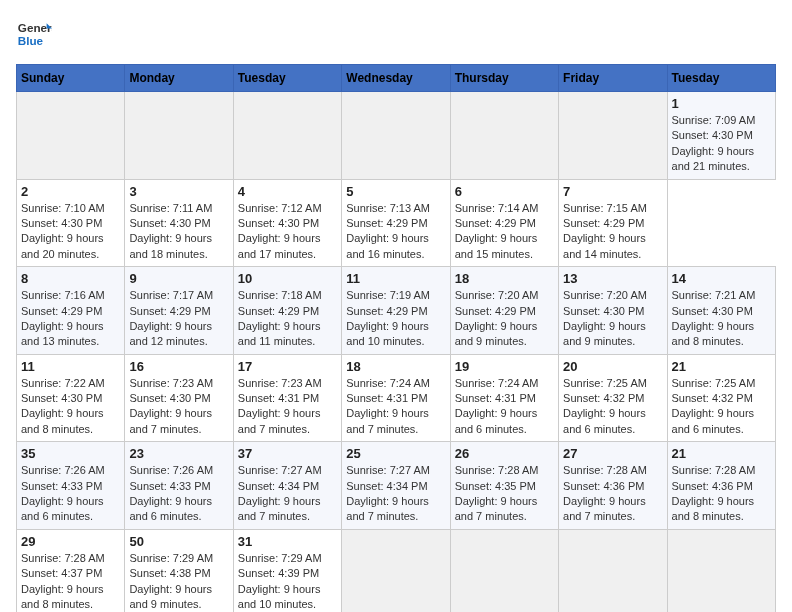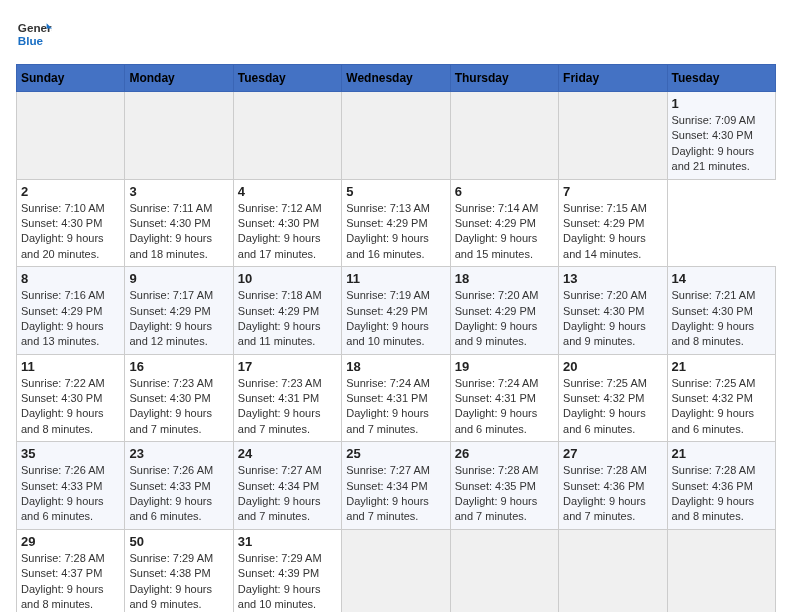--- a/index.html
+++ b/index.html
@@ -211,21 +211,21 @@
       <tr>
         <td>
           <span class="day-number">35</span>
           <div class="day-info">Sunrise: 7:26 AM<br>Sunset: 4:33 PM<br>Daylight: 9 hours and 6 minutes.</div>
         </td>
         <td>
           <span class="day-number">23</span>
           <div class="day-info">Sunrise: 7:26 AM<br>Sunset: 4:33 PM<br>Daylight: 9 hours and 6 minutes.</div>
         </td>
         <td>
-          <span class="day-number">24</span>
+          <span class="day-number">37</span>
           <div class="day-info">Sunrise: 7:27 AM<br>Sunset: 4:34 PM<br>Daylight: 9 hours and 7 minutes.</div>
         </td>
         <td>
           <span class="day-number">25</span>
           <div class="day-info">Sunrise: 7:27 AM<br>Sunset: 4:34 PM<br>Daylight: 9 hours and 7 minutes.</div>
         </td>
         <td>
           <span class="day-number">26</span>
           <div class="day-info">Sunrise: 7:28 AM<br>Sunset: 4:35 PM<br>Daylight: 9 hours and 7 minutes.</div>
         </td>

